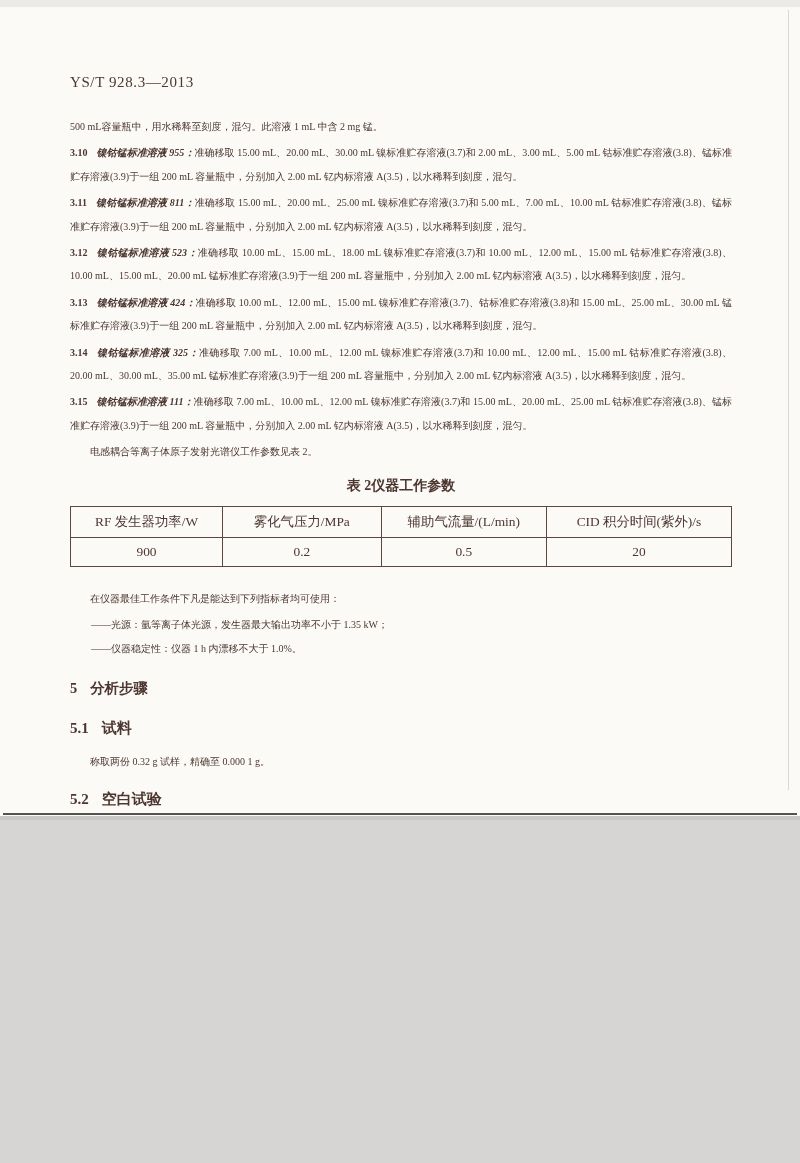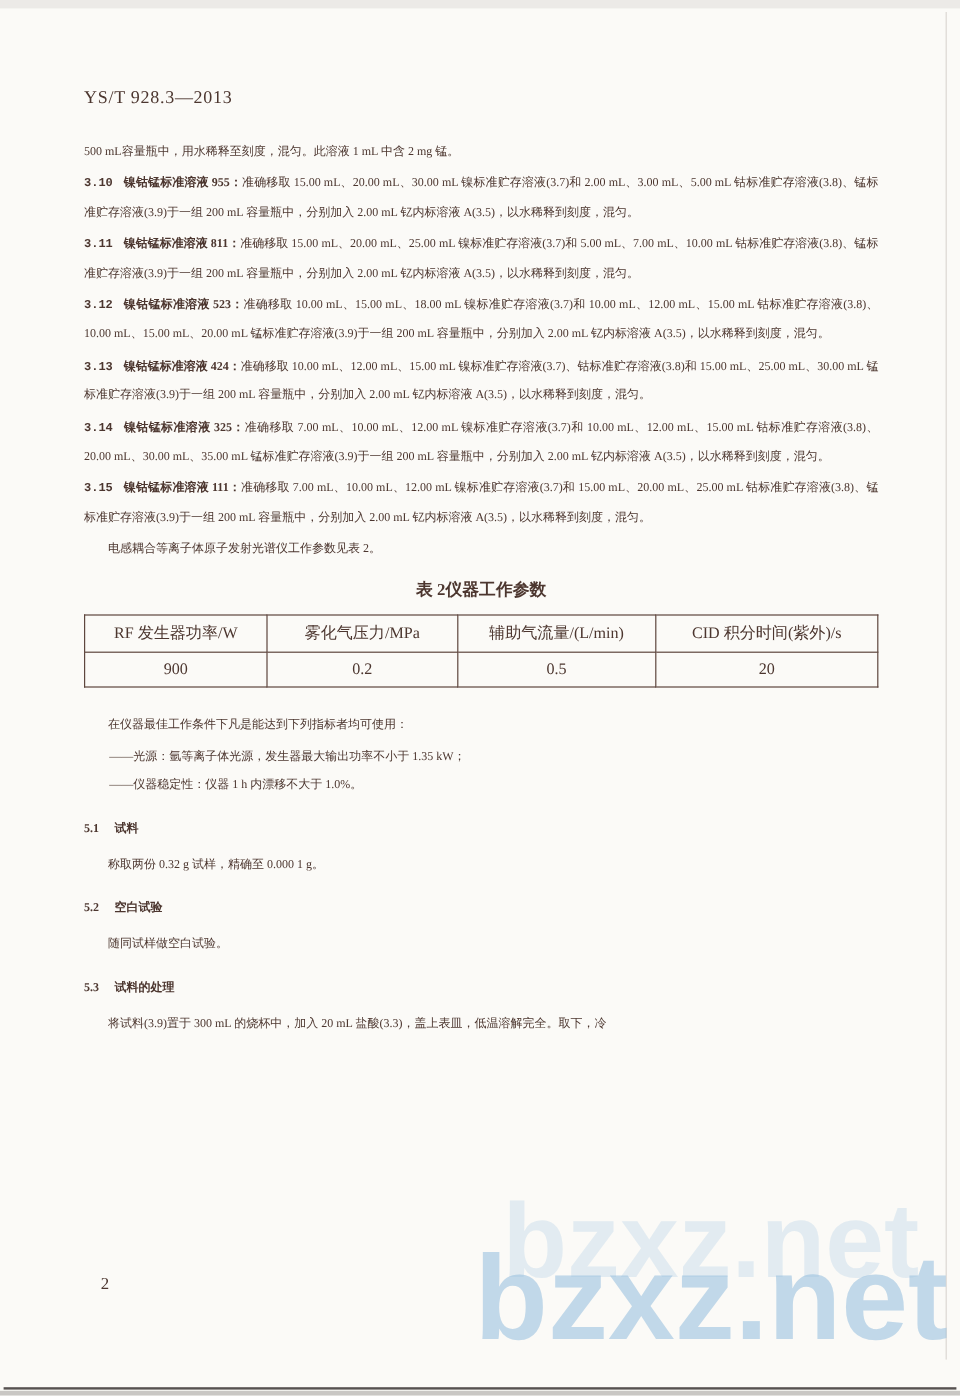--- a/index.html
+++ b/index.html
@@ -1,21 +1,21 @@
 <!DOCTYPE html>
 <html><head>
 <meta charset="utf-8">
 <style>
   * { margin:0; padding:0; box-sizing:border-box; }
   html,body { background:#d6d5d3; }
   body { font-family:"Liberation Serif", serif; }
 
   .page {
     position:relative;
-    width:800px; height:1163px;
+    width:800px; height:820px;
     background:#fbfaf7;
     color:#4c362f;
     overflow:hidden;
     margin:0;
   }
 
   
   .edge-top    { position:absolute; top:0; left:0; right:0; height:7px; background:#eceae7; }
   .edge-right  { position:absolute; top:10px; bottom:30px; right:11px; width:1px; background:#dbd8d3; }
   .edge-bottom-dark  { position:absolute; bottom:5px; left:3px; right:3px; height:2px; background:#565250; }
@@ -26,29 +26,29 @@
   .doc-header { font-size:15px; letter-spacing:0.6px; margin-bottom:24px; }
 
   .para {
     font-size:10px;
     line-height:23.4px;
     text-align:justify;
     margin-bottom:3px;
   }
   .indent { text-indent:2em; }
   .note   { padding-left:21px; margin-bottom:0; }
-  .b { font-weight:bold; }
-  .clause .num { font-weight:bold; margin-right:9px;font-family:Liberation Mono, monospace; }
+  .b { font-weight:bold;font-style:italic; }
+  .clause .num { font-weight:bold; margin-right:9px; }
 
   .h-main {
     font-size:14.4px; font-weight:bold;
     margin-top:19px; margin-bottom:21px;
   }
   .h-sub {
-    font-size:10px; font-weight:bold;
+    font-size:15px; font-weight:bold;
     margin-top:17px; margin-bottom:12px;
   }
   .hnum { margin-right:13px; }
 
   .tbl-caption {
     text-align:center; font-weight:bold; font-size:14px;
     margin-top:13px; margin-bottom:11px;
   }
   .tbl-caption .cap-num { }
 
@@ -133,20 +133,21 @@
           <td>0.5</td>
           <td>20</td>
         </tr>
       </tbody>
     </table>
 
     <p class="para indent">在仪器最佳工作条件下凡是能达到下列指标者均可使用：</p>
     <p class="para note">——光源：氩等离子体光源，发生器最大输出功率不小于 1.35 kW；</p>
     <p class="para note">——仪器稳定性：仪器 1 h 内漂移不大于 1.0%。</p>
 
+    <h2 class="h-main"><span class="hnum">5</span><span>分析步骤</span></h2>
 
     <h3 class="h-sub"><span class="hnum">5.1</span><span>试料</span></h3>
     <p class="para indent">称取两份 0.32 g 试样，精确至 0.000 1 g。</p>
 
     <h3 class="h-sub"><span class="hnum">5.2</span><span>空白试验</span></h3>
     <p class="para indent">随同试样做空白试验。</p>
 
     <h3 class="h-sub"><span class="hnum">5.3</span><span>试料的处理</span></h3>
     <p class="para indent">将试料(3.9)置于 300 mL 的烧杯中，加入 20 mL 盐酸(3.3)，盖上表皿，低温溶解完全。取下，冷</p>
 

